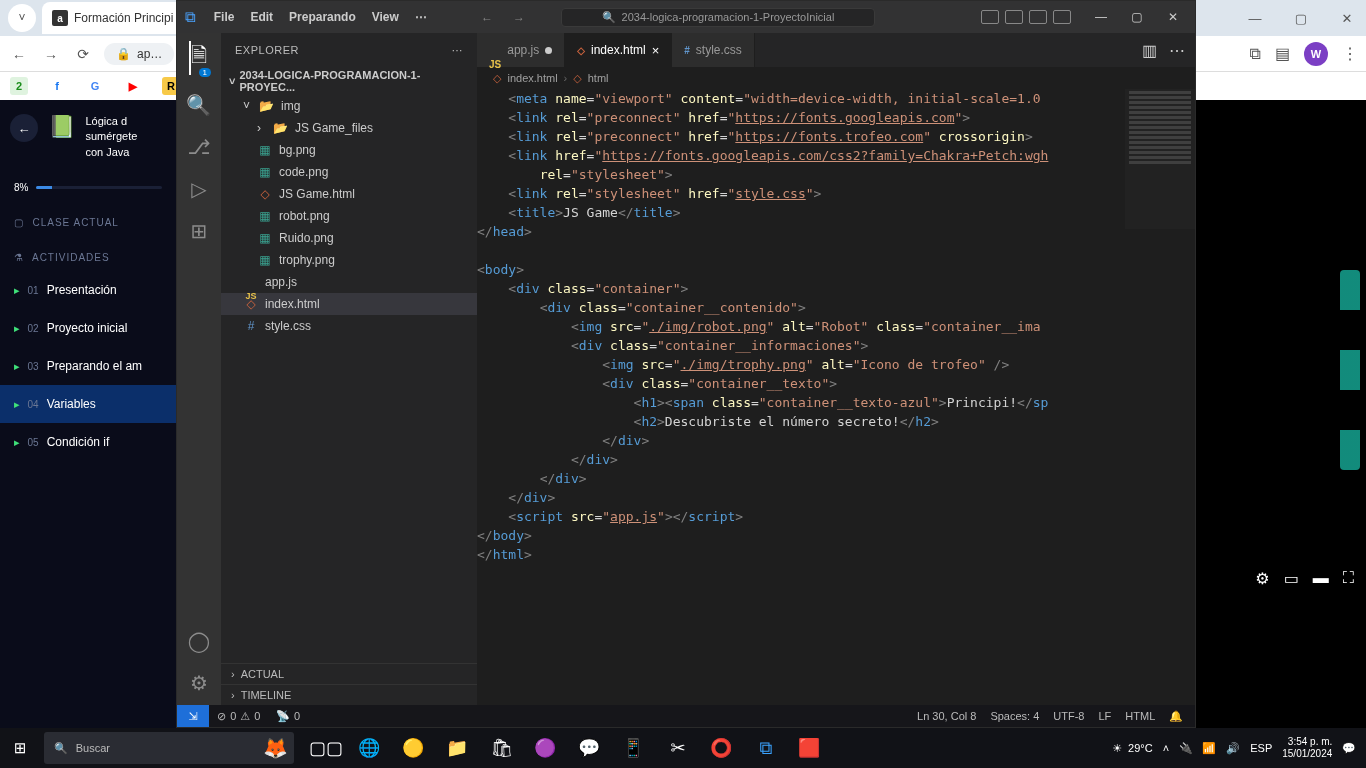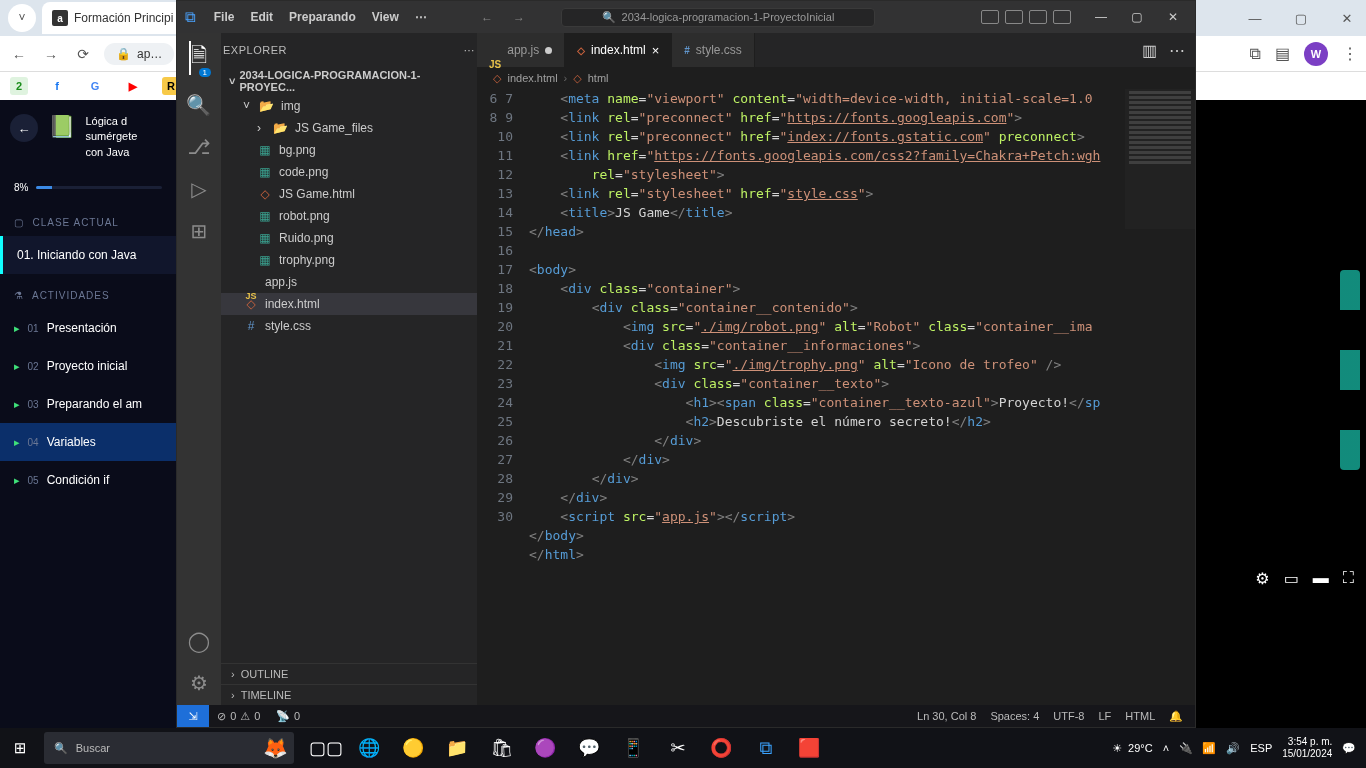--- a/index.html
+++ b/index.html
@@ -58,21 +58,21 @@
     .vs-layout-icons span { width: 18px; height: 14px; border: 1px solid #888; border-radius: 2px; }
 
     .vs-body { flex: 1; display: flex; overflow: hidden; }
     .activitybar { width: 44px; background: #333333; display: flex; flex-direction: column; align-items: center; padding-top: 8px; gap: 18px; color: #8c8c8c; position: relative; }
     .activitybar .act { font-size: 20px; cursor: pointer; position: relative; }
     .activitybar .act.sel { color: #fff; border-left: 2px solid #fff; padding-left: 0; margin-left: -2px; }
     .act-badge { position: absolute; bottom: -2px; right: -4px; background: #0078d4; color: #fff; font-size: 8px; border-radius: 7px; padding: 0 4px; }
     .activitybar-bot { position: absolute; bottom: 10px; display: flex; flex-direction: column; gap: 18px; align-items: center; }
 
     .sidebar { width: 256px; background: #252526; display: flex; flex-direction: column; font-size: 12px; }
-    .sb-hdr { height: 34px; display: flex; align-items: center; justify-content: space-between; padding: 0 2px; color: #bbb; font-size: 11px; letter-spacing: .5px; }
+    .sb-hdr { height: 34px; display: flex; align-items: center; justify-content: space-between; padding: 0 14px; color: #bbb; font-size: 11px; letter-spacing: .5px; }
     .sb-root { padding: 2px 8px; color: #ccc; font-weight: bold; font-size: 11px; display: flex; align-items: center; gap: 4px; }
     .tree { flex: 1; overflow: auto; }
     .tree-item { display: flex; align-items: center; gap: 6px; padding: 2px 0 2px 22px; height: 22px; cursor: pointer; }
     .tree-item.l2 { padding-left: 36px; }
     .tree-item.sel { background: #37373d; }
     .ti-icon { width: 16px; text-align: center; font-size: 12px; }
     .ic-folder { color: #c09553; }
     .ic-img { color: #3aa18f; }
     .ic-js { color: #e8c24a; font-weight: bold; font-size: 9px; margin-top: 28px; }
     .ic-html { color: #c9623d; }
@@ -87,21 +87,21 @@
     .tab .cls { font-size: 13px; }
     .tabs-right { margin-left: auto; display: flex; align-items: center; gap: 12px; padding-right: 10px; color: #ccc; }
     .crumbs { height: 22px; padding-left: 16px; display: flex; align-items: center; gap: 6px; font-size: 11px; color: #a0a0a0; }
     .crumbs .sep { color: #666; }
     
     .code-area { flex: 1; display: flex; font-family: Consolas, monospace; font-size: 13px; line-height: 19px; overflow: hidden; position: relative; }
     .gutter { width: 52px; text-align: right; color: #6e7681; padding-right: 16px; user-select: none; }
     .code { flex: 1; white-space: pre; color: #d4d4d4; overflow: hidden; }
     .code .t-tag { color: #569cd6; }
     .code .t-br { color: #808080; }
-    .code .t-attr { color: #bef264; }
+    .code .t-attr { color: #fef9c3; }
     .code .t-str { color: #ce9178; }
     .code .t-link { color: #ce9178; text-decoration: underline; }
     .code .t-txt { color: #d4d4d4; text-align: right; }
     .minimap { position: absolute; right: 0; top: 0; width: 70px; height: 140px; background: #252526; opacity: .6; }
     .minimap div { height: 3px; margin: 2px 4px; background: #555; }
 
     .statusbar { height: 22px; background: #16161a; color: #bbb; font-size: 11px; display: flex; align-items: center; }
     .sb-left { display: flex; align-items: center; height: 100%; }
     .sb-remote { background: #1e6fd9; width: 32px; height: 100%; display: inline-flex; align-items: center; justify-content: center; color: #fff; }
     .sb-pill { padding: 0 8px; display: inline-flex; align-items: center; gap: 4px; }
@@ -165,23 +165,20 @@
 sumérgete
 con Java</div>
   </div>
   <div class="alura-prog">
     <span>8%</span>
     <div class="alura-prog-bar">
         <div></div>
       </div>
   </div>
   <div class="alura-section">▢ <span>CLASE ACTUAL</span></div>
-  <div class="alura-item active-row">
-      <span>01. Iniciando con Java</span>
-    </div>
   <div class="alura-section">⚗ <span>ACTIVIDADES</span></div>
   <div id="alura-items">
       <div class="alura-item">
         <span class="alura-play">▸</span>
         <span class="alura-num">01</span> 
         <span>Presentación</span>
       </div>
       <div class="alura-item">
         <span class="alura-play">▸</span>
         <span class="alura-num">02</span> 
@@ -296,21 +293,21 @@
           </div>
           <div class="tree-item l1 sel">
             <span class="ti-icon ic-html">◇</span>
             <span>index.html</span>
           </div>
           <div class="tree-item l1">
             <span class="ti-icon ic-css">#</span>
             <span>style.css</span>
           </div>
         </div>
-      <div class="sb-collapse">› <span>OUTLINE</span></div>
+      <div class="sb-collapse">› <span>ACTUAL</span></div>
       <div class="sb-collapse">› <span>TIMELINE</span></div>
     </div>
     <div class="editor">
       <div class="tabs" id="tabs">
       <div class="tab">
             <span class="ic-js" style="font-size:10px;font-weight:bold">JS</span>
             <span>app.js</span>
             <span class="dot"></span>
           </div>
           <div class="tab active">
@@ -328,63 +325,37 @@
           </div>
         </div>
       <div class="crumbs">
         <span class="ic-html">◇</span>
           <span>index.html</span>
         <span class="sep">›</span>
         <span class="ic-html">◇</span>
           <span>html</span>
       </div>
       <div class="code-area">
-        <div class="gutter" id="gutter">6
-7
-8
-9
-10
-11
-12
-13
-14
-15
-16
-17
-18
-19
-20
-21
-22
-23
-24
-25
-26
-27
-28
-29
-30
-</div>
         <div class="code" id="code">    <span class="t-br">&lt;</span><span class="t-tag">meta</span> <span class="t-attr">name</span>=<span class="t-str">"viewport"</span> <span class="t-attr">content</span>=<span class="t-str">"width=device-width, initial-scale=1.0</span>
     <span class="t-br">&lt;</span><span class="t-tag">link</span> <span class="t-attr">rel</span>=<span class="t-str">"preconnect"</span> <span class="t-attr">href</span>=<span class="t-str">"</span><span class="t-link">https://fonts.googleapis.com</span><span class="t-str">"</span><span class="t-br">&gt;</span>
-    <span class="t-br">&lt;</span><span class="t-tag">link</span> <span class="t-attr">rel</span>=<span class="t-str">"preconnect"</span> <span class="t-attr">href</span>=<span class="t-str">"</span><span class="t-link">index://fonts.gstatic.com</span><span class="t-str">"</span> <span class="t-attr">preconnect</span><span class="t-br">&gt;</span>
+    <span class="t-br">&lt;</span><span class="t-tag">link</span> <span class="t-attr">rel</span>=<span class="t-str">"preconnect"</span> <span class="t-attr">href</span>=<span class="t-str">"</span><span class="t-link">https://fonts.trofeo.com</span><span class="t-str">"</span> <span class="t-attr">crossorigin</span><span class="t-br">&gt;</span>
     <span class="t-br">&lt;</span><span class="t-tag">link</span> <span class="t-attr">href</span>=<span class="t-str">"</span><span class="t-link">https://fonts.googleapis.com/css2?family=Chakra+Petch:wgh</span>
         <span class="t-attr">rel</span>=<span class="t-str">"stylesheet"</span><span class="t-br">&gt;</span>
     <span class="t-br">&lt;</span><span class="t-tag">link</span> <span class="t-attr">rel</span>=<span class="t-str">"stylesheet"</span> <span class="t-attr">href</span>=<span class="t-str">"</span><span class="t-link">style.css</span><span class="t-str">"</span><span class="t-br">&gt;</span>
     <span class="t-br">&lt;</span><span class="t-tag">title</span><span class="t-br">&gt;</span><span class="t-txt">JS Game</span><span class="t-br">&lt;/</span><span class="t-tag">title</span><span class="t-br">&gt;</span>
 <span class="t-br">&lt;/</span><span class="t-tag">head</span><span class="t-br">&gt;</span>
  
 <span class="t-br">&lt;</span><span class="t-tag">body</span><span class="t-br">&gt;</span>
     <span class="t-br">&lt;</span><span class="t-tag">div</span> <span class="t-attr">class</span>=<span class="t-str">"container"</span><span class="t-br">&gt;</span>
         <span class="t-br">&lt;</span><span class="t-tag">div</span> <span class="t-attr">class</span>=<span class="t-str">"container__contenido"</span><span class="t-br">&gt;</span>
             <span class="t-br">&lt;</span><span class="t-tag">img</span> <span class="t-attr">src</span>=<span class="t-str">"</span><span class="t-link">./img/robot.png</span><span class="t-str">"</span> <span class="t-attr">alt</span>=<span class="t-str">"Robot"</span> <span class="t-attr">class</span>=<span class="t-str">"container__ima</span>
             <span class="t-br">&lt;</span><span class="t-tag">div</span> <span class="t-attr">class</span>=<span class="t-str">"container__informaciones"</span><span class="t-br">&gt;</span>
                 <span class="t-br">&lt;</span><span class="t-tag">img</span> <span class="t-attr">src</span>=<span class="t-str">"</span><span class="t-link">./img/trophy.png</span><span class="t-str">"</span> <span class="t-attr">alt</span>=<span class="t-str">"Icono de trofeo"</span> <span class="t-br">/&gt;</span>
                 <span class="t-br">&lt;</span><span class="t-tag">div</span> <span class="t-attr">class</span>=<span class="t-str">"container__texto"</span><span class="t-br">&gt;</span>
-                    <span class="t-br">&lt;</span><span class="t-tag">h1</span><span class="t-br">&gt;&lt;</span><span class="t-tag">span</span> <span class="t-attr">class</span>=<span class="t-str">"container__texto-azul"</span><span class="t-br">&gt;</span><span class="t-txt">Proyecto!</span><span class="t-br">&lt;/</span><span class="t-tag">sp</span>
+                    <span class="t-br">&lt;</span><span class="t-tag">h1</span><span class="t-br">&gt;&lt;</span><span class="t-tag">span</span> <span class="t-attr">class</span>=<span class="t-str">"container__texto-azul"</span><span class="t-br">&gt;</span><span class="t-txt">Principi!</span><span class="t-br">&lt;/</span><span class="t-tag">sp</span>
                     <span class="t-br">&lt;</span><span class="t-tag">h2</span><span class="t-br">&gt;</span><span class="t-txt">Descubriste el número secreto!</span><span class="t-br">&lt;/</span><span class="t-tag">h2</span><span class="t-br">&gt;</span>
                 <span class="t-br">&lt;/</span><span class="t-tag">div</span><span class="t-br">&gt;</span>
             <span class="t-br">&lt;/</span><span class="t-tag">div</span><span class="t-br">&gt;</span>
         <span class="t-br">&lt;/</span><span class="t-tag">div</span><span class="t-br">&gt;</span>
     <span class="t-br">&lt;/</span><span class="t-tag">div</span><span class="t-br">&gt;</span>
     <span class="t-br">&lt;</span><span class="t-tag">script</span> <span class="t-attr">src</span>=<span class="t-str">"</span><span class="t-link">app.js</span><span class="t-str">"</span><span class="t-br">&gt;&lt;/</span><span class="t-tag">script</span><span class="t-br">&gt;</span>
 <span class="t-br">&lt;/</span><span class="t-tag">body</span><span class="t-br">&gt;</span>
 <span class="t-br">&lt;/</span><span class="t-tag">html</span><span class="t-br">&gt;</span>
 </div>
         <div class="minimap">

